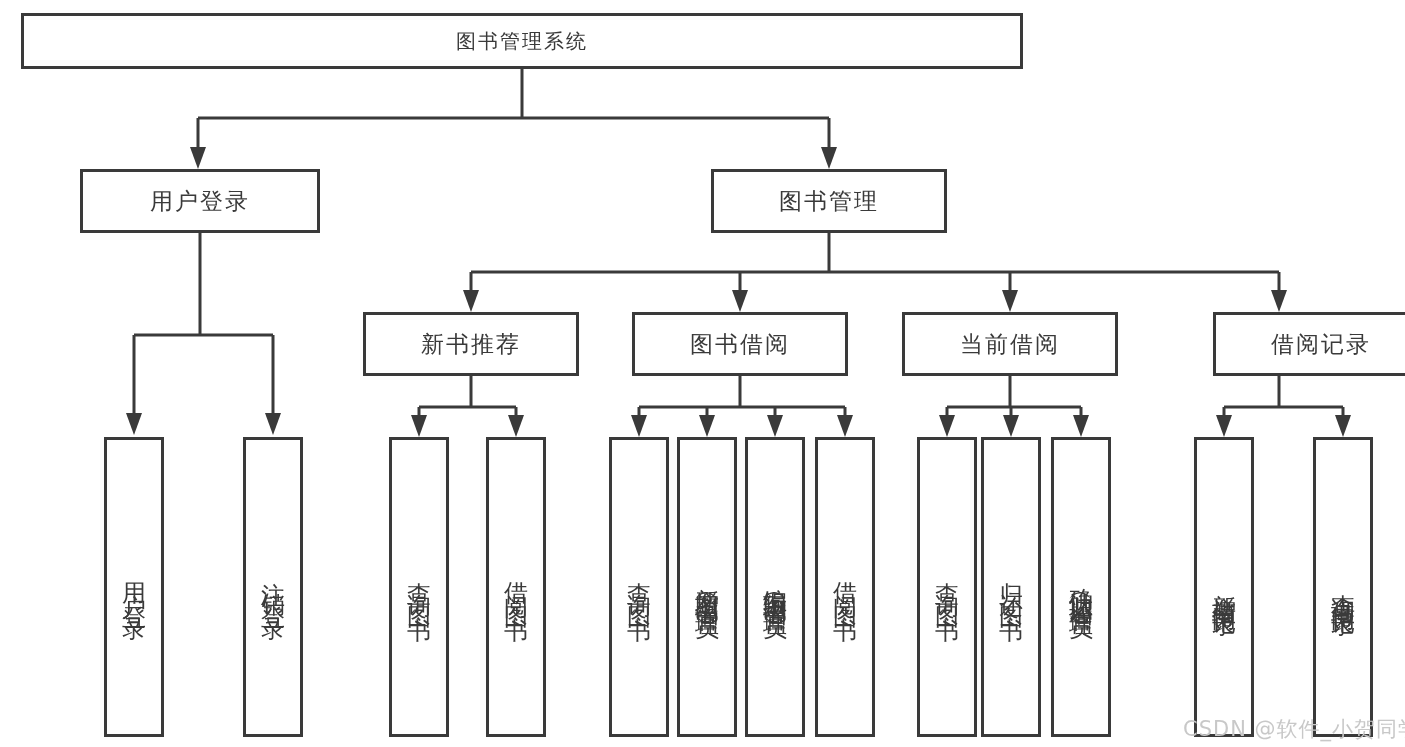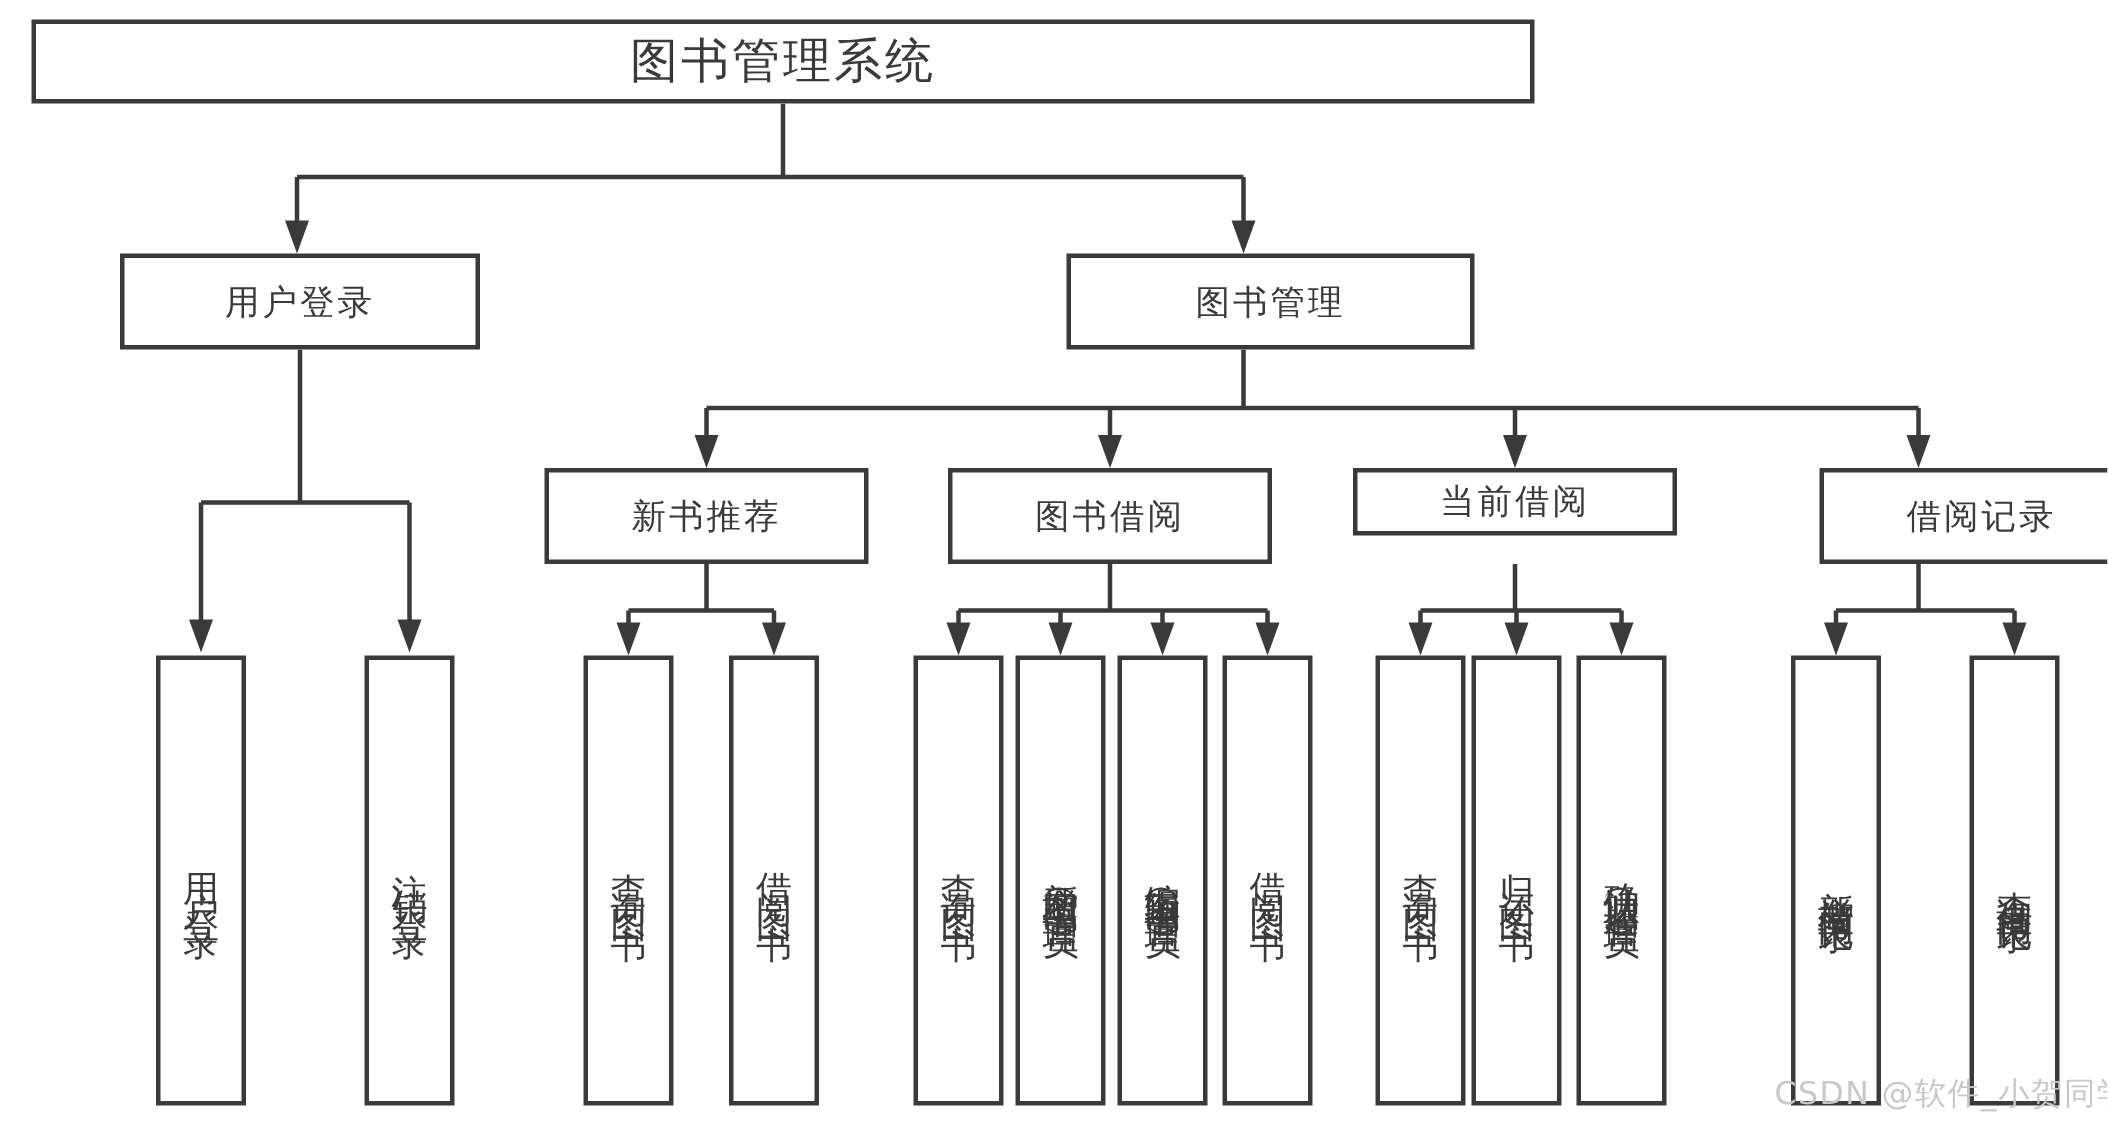--- a/index.html
+++ b/index.html
@@ -8,21 +8,21 @@
     font-family:"DejaVu Sans",sans-serif;color:#3a3a3a;overflow:hidden;
   }
   #connectors{position:absolute;left:0;top:0;width:1405px;height:747px;z-index:0;}
   #connectors path{stroke:#3a3a3a;stroke-width:3;fill:none;}
   #connectors polygon{fill:#3a3a3a;stroke:none;}
   .hbox{
     position:absolute;background:#fff;border:3px solid #3a3a3a;box-sizing:border-box;
     display:flex;align-items:center;justify-content:center;
     font-size:23px;letter-spacing:2px;z-index:1;white-space:nowrap;
   }
-  .root{font-size:32px;}
+  .root{font-size:20px;}
   .vbox{
     position:absolute;top:437px;width:60px;height:300px;
     background:#fff;border:3px solid #3a3a3a;box-sizing:border-box;
     display:flex;align-items:center;justify-content:center;
     writing-mode:vertical-rl;text-orientation:mixed;
     font-size:24px;line-height:1;z-index:1;
   }
   .vs-wide{letter-spacing:12px;}
   .vs-tight{letter-spacing:4px;}
   #watermark{
@@ -67,25 +67,25 @@
     <polygon points="1073,415 1089,415 1081,437"></polygon>
 
     <path d="M1279,376 V407 M1224,407 H1343 M1224,407 V416 M1343,407 V416"></path>
     <polygon points="1216,415 1232,415 1224,437"></polygon>
     <polygon points="1335,415 1351,415 1343,437"></polygon>
   </svg>
 
   <div class="hbox root" style="left:21px;top:13px;width:1002px;height:56px;">图书管理系统</div>
 
   <div class="hbox" style="left:80px;top:169px;width:240px;height:64px;">用户登录</div>
-  <div class="hbox" style="left:711px;top:169px;width:272px;height:64px;">图书管理</div>
+  <div class="hbox" style="left:711px;top:169px;width:236px;height:64px;">图书管理</div>
 
   <div class="hbox" style="left:632px;top:312px;width:216px;height:64px;">图书借阅</div>
   <div class="hbox" style="left:363px;top:312px;width:216px;height:64px;">新书推荐</div>
-  <div class="hbox" style="left:902px;top:312px;width:216px;height:45px;">当前借阅</div>
+  <div class="hbox" style="left:902px;top:312px;width:216px;height:64px;">当前借阅</div>
   <div class="hbox" style="left:1213px;top:312px;width:216px;height:64px;">借阅记录</div>
 
   <div class="vbox vs-wide" style="left:104px;">用户登录</div>
   <div class="vbox vs-wide" style="left:243px;">注销登录</div>
 
   <div class="vbox vs-wide" style="left:389px;">查询图书</div>
   <div class="vbox vs-wide" style="left:486px;">借阅图书</div>
 
   <div class="vbox vs-wide" style="left:609px;">查询图书</div>
   <div class="vbox vs-tight" style="left:677px;">新增图书（管理员）</div>

